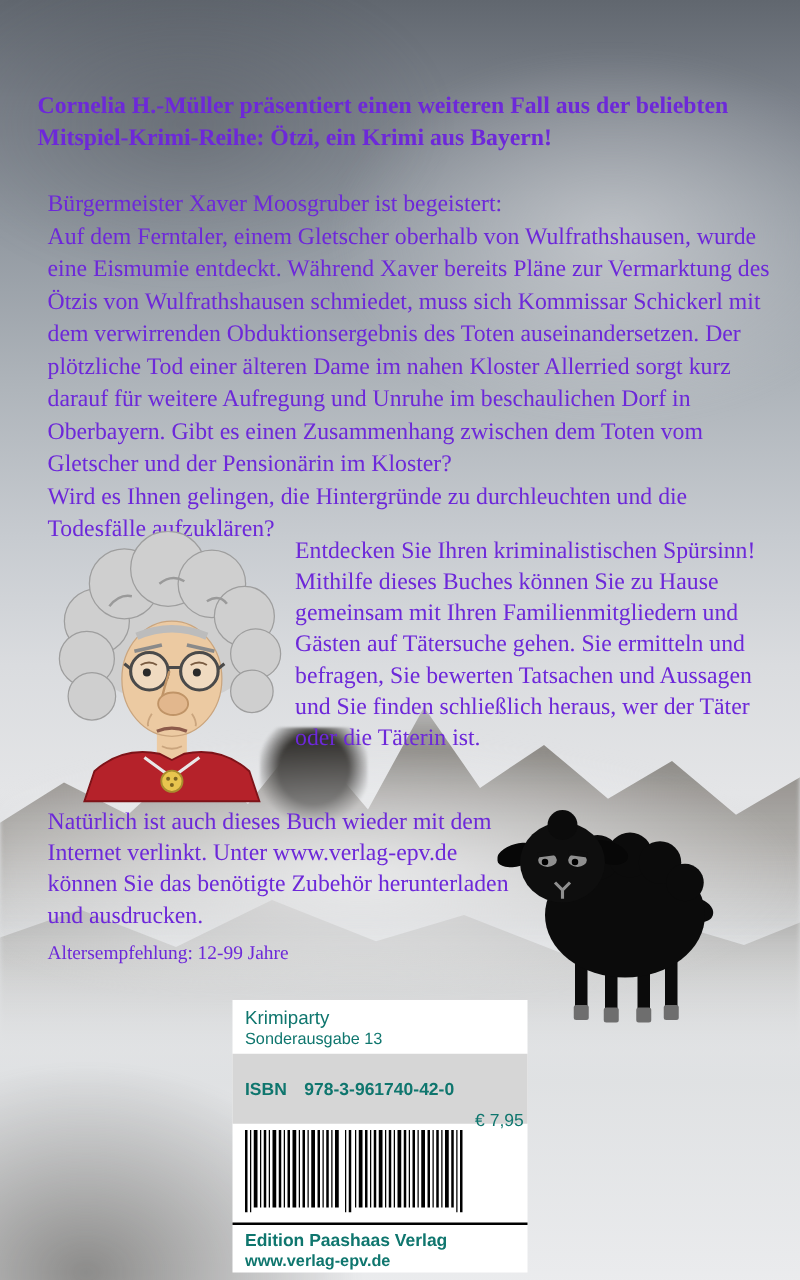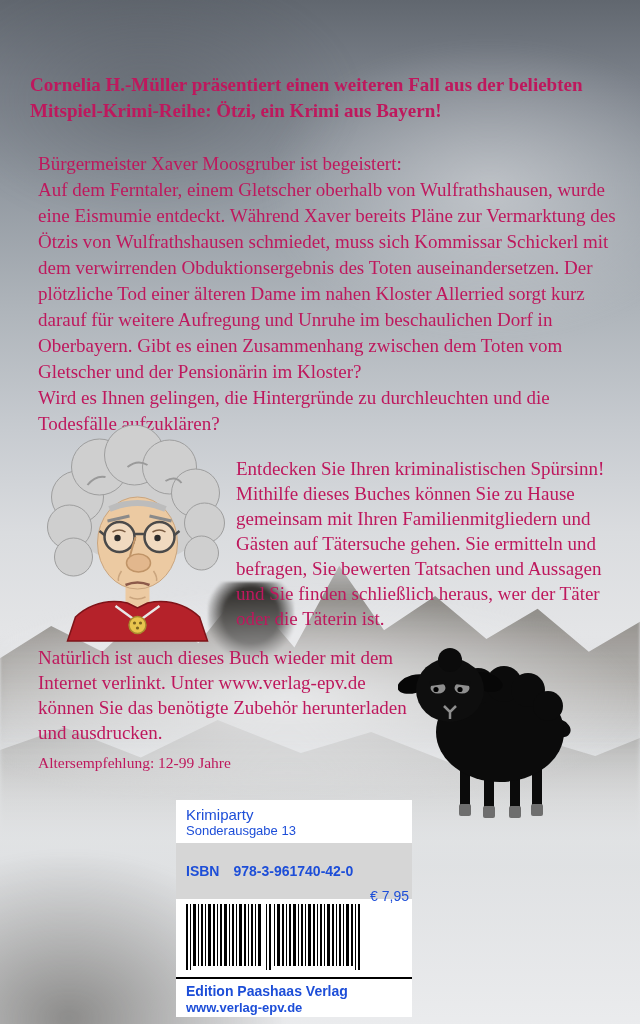--- a/index.html
+++ b/index.html
@@ -23,34 +23,34 @@
   .rockblob{position:absolute;left:208px;top:582px;width:86px;height:80px;filter:blur(1px);
     background:radial-gradient(circle at 50% 42%,#2f2d2a 0 44%,rgba(47,45,42,0) 72%);}
   .fog1{position:absolute;left:0;top:590px;width:640px;height:200px;filter:blur(7px);
     background:radial-gradient(ellipse at 45% 55%,rgba(240,241,243,.85),rgba(240,241,243,0) 72%);}
   .snowfg{position:absolute;left:0;top:760px;width:640px;height:264px;
     background:linear-gradient(180deg,rgba(233,234,236,0) 0%,rgba(222,224,226,.85) 40%,rgba(235,236,238,.95) 100%);}
   .rocksbl{position:absolute;left:-50px;top:850px;width:340px;height:240px;filter:blur(4px);
     background:radial-gradient(ellipse at 35% 70%,rgba(62,60,56,.55),rgba(62,60,56,0) 70%);}
 
   
-  .redtext{color:#be185d;}
+  .redtext{color:#6d28d9;}
   .header{position:absolute;left:30px;top:72px;width:586px;font-weight:bold;font-size:19px;line-height:1.35;}
   .synopsis{position:absolute;left:38px;top:151px;width:578px;font-size:19px;line-height:1.37;white-space:pre-line;}
-  .gameplay{position:absolute;left:236px;top:456px;width:384px;font-size:19px;line-height:1.32;}
+  .gameplay{position:absolute;left:236px;top:428px;width:384px;font-size:19px;line-height:1.32;}
   .internet{position:absolute;left:38px;top:645px;width:372px;font-size:19px;line-height:1.32;}
   .players{position:absolute;left:38px;top:752px;font-size:15.5px;line-height:1.38;}
 
   
   .grandma{position:absolute;left:35px;top:425px;width:205px;height:220px;}
   .sheep{position:absolute;left:398px;top:632px;width:180px;height:190px;}
 
   
-  .infobox{position:absolute;left:176px;top:800px;width:236px;background:#ffffff;
-    font-family:"Liberation Sans",sans-serif;color:#1d4ed8;padding-top:6px;}
+  .infobox{position:absolute;left:186px;top:800px;width:236px;background:#ffffff;
+    font-family:"Liberation Sans",sans-serif;color:#0f766e;padding-top:6px;}
   .series{margin:0 0 0 10px;font-size:15px;}
   .edition{margin:0 0 5px 10px;font-size:13px;}
   .isbn-strip{background:#d6d6d6;padding:20px 10px;font-size:14px;font-weight:bold;}
   .isbn-strip .num{margin-left:14px;}
   .bcwrap{position:relative;padding:5px 0 0 10px;}
   .digits{width:176px;font-size:13px;letter-spacing:2px;margin:1px 0 2px 10px;font-family:"Liberation Sans",sans-serif;}
   .price{position:absolute;right:3px;top:88px;font-size:14px;font-family:"Liberation Sans",sans-serif;}
   .pubsec{border-top:2px solid #000;margin-top:3px;padding:4px 0 2px 10px;}
   .pub{font-weight:bold;font-size:14px;}
   .site{font-weight:bold;font-size:13px;margin-top:1px;}

